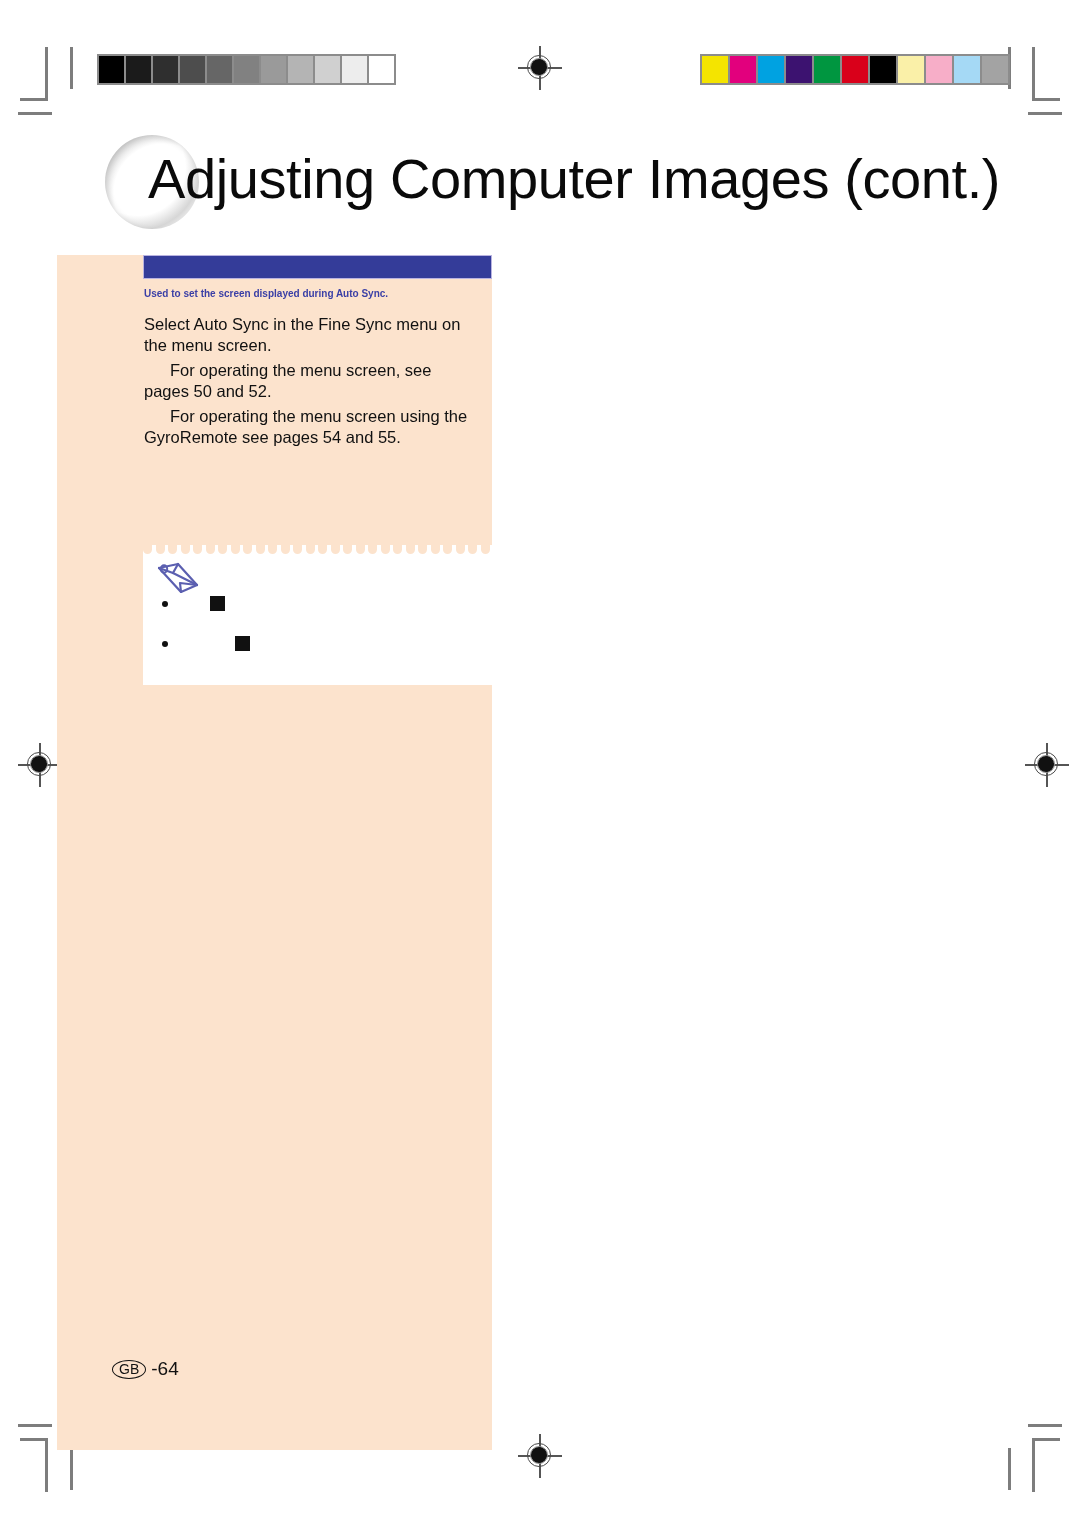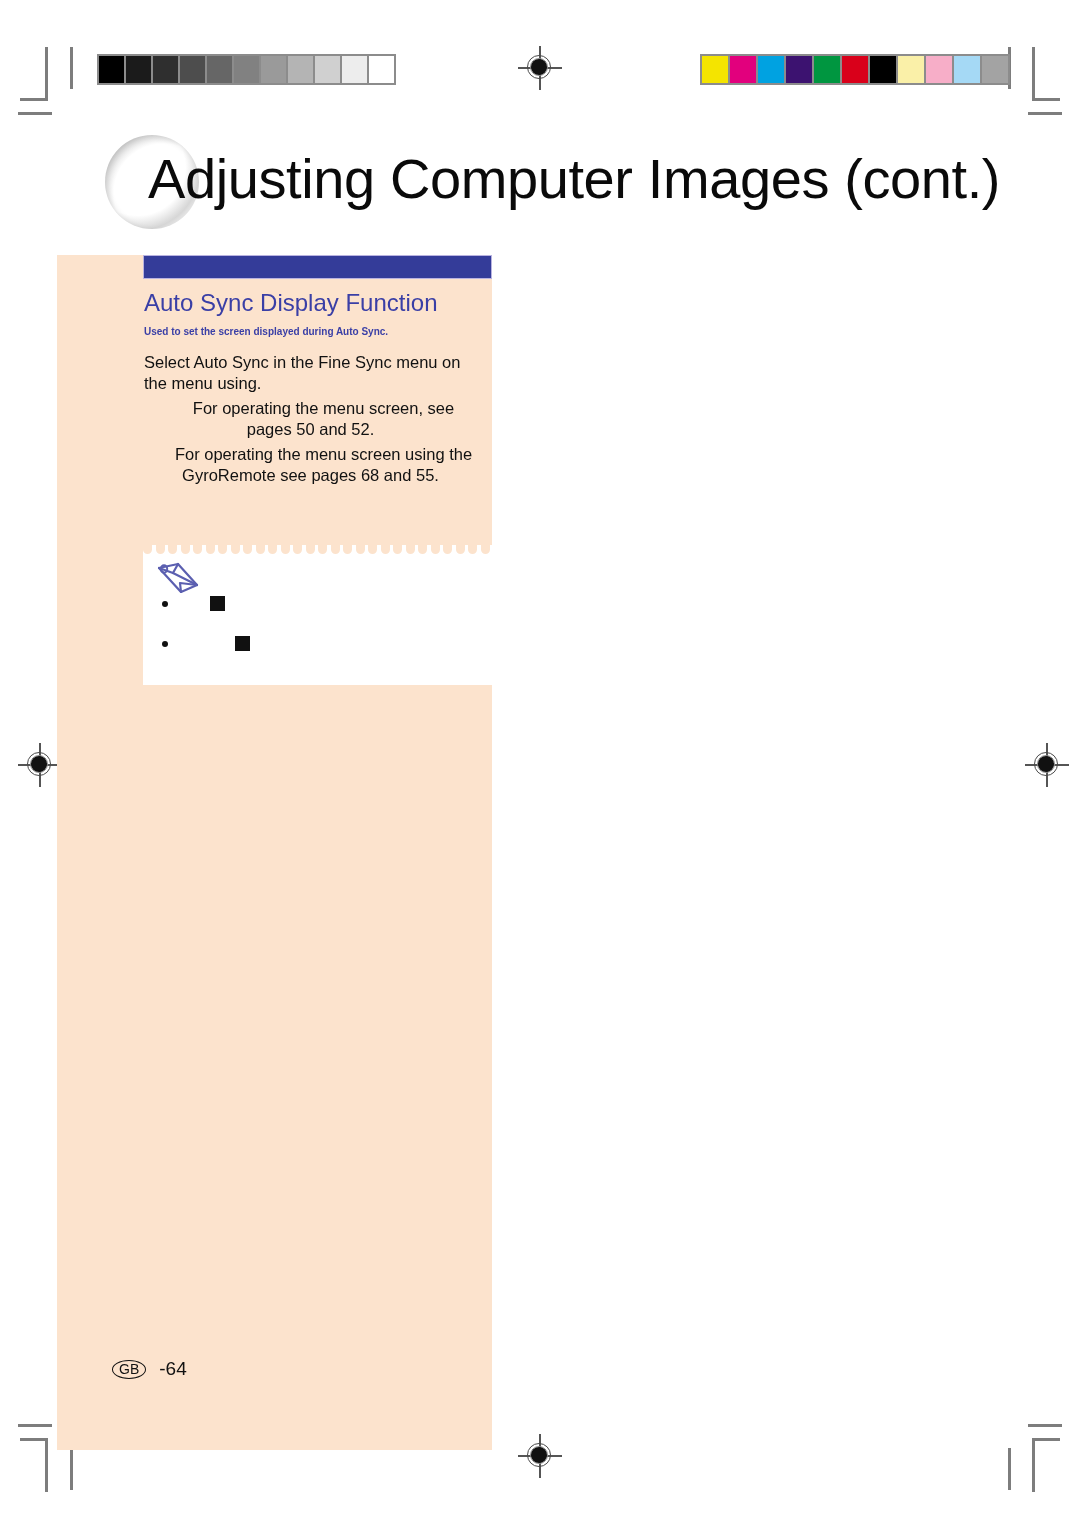--- a/index.html
+++ b/index.html
@@ -161,21 +161,21 @@
     font-weight: bold;
   }
   .body-para {
     width: 333px;
     margin-top: 11px;
     padding-left: 1px;
     font-size: 16.5px;
     line-height: 21px;
     color: #111;
   }
-  .body-para.indented { margin-top: 4px; text-indent: 26px; text-align: center; }
+  .body-para.indented { margin-top: 4px; text-indent: 26px; }
 
   
   #note-box {
     position: absolute;
     left: 86px;
     top: 290px;
     width: 349px;
     height: 140px;
     background: #ffffff;
   }
@@ -231,21 +231,21 @@
     display: flex;
     align-items: center;
   }
   #page-number .gb-oval {
     display: inline-block;
     border: 1.6px solid #111;
     border-radius: 50%;
     padding: 1px 6px 2px 6px;
     font-size: 14px;
     line-height: 14px;
-    margin-right: 13px;
+    margin-right: 5px;
   }
 </style>
 </head>
 <body>
 
 <div class="crop-line v" style="left:45px; top:47px; height:54px;"></div>
 <div class="crop-line h" style="left:20px; top:98px; width:28px;"></div>
 <div class="crop-line h" style="left:18px; top:112px; width:34px;"></div>
 <div class="crop-line v" style="left:70px; top:47px; height:42px;"></div>
 
@@ -322,25 +322,24 @@
 
 <div id="page-title-area">
   <div id="title-sphere"></div>
   <div id="page-title">Adjusting Computer Images (cont.)</div>
 </div>
 
 <div id="content-column">
 
   <div id="section-block">
     <div id="section-bar"></div>
-    <div id="section-heading">Auto Sync Display Function</div>
     <div id="section-subtitle">Used to set the screen displayed during Auto Sync.</div>
-    <div class="body-para">Select  Auto Sync  in the  Fine Sync  menu on the menu using.</div>
+    <div class="body-para">Select  Auto Sync  in the  Fine Sync  menu on the menu screen.</div>
     <div class="body-para indented">For operating the menu screen, see pages 50 and 52.</div>
-    <div class="body-para indented">For operating the menu screen using the GyroRemote see pages 68 and 55.</div>
+    <div class="body-para indented">For operating the menu screen using the GyroRemote see pages 54 and 55.</div>
   </div>
 
   <div id="note-box">
     <div id="note-scallop">
         <div class="notch"></div>
         <div class="notch"></div>
         <div class="notch"></div>
         <div class="notch"></div>
         <div class="notch"></div>
         <div class="notch"></div>

